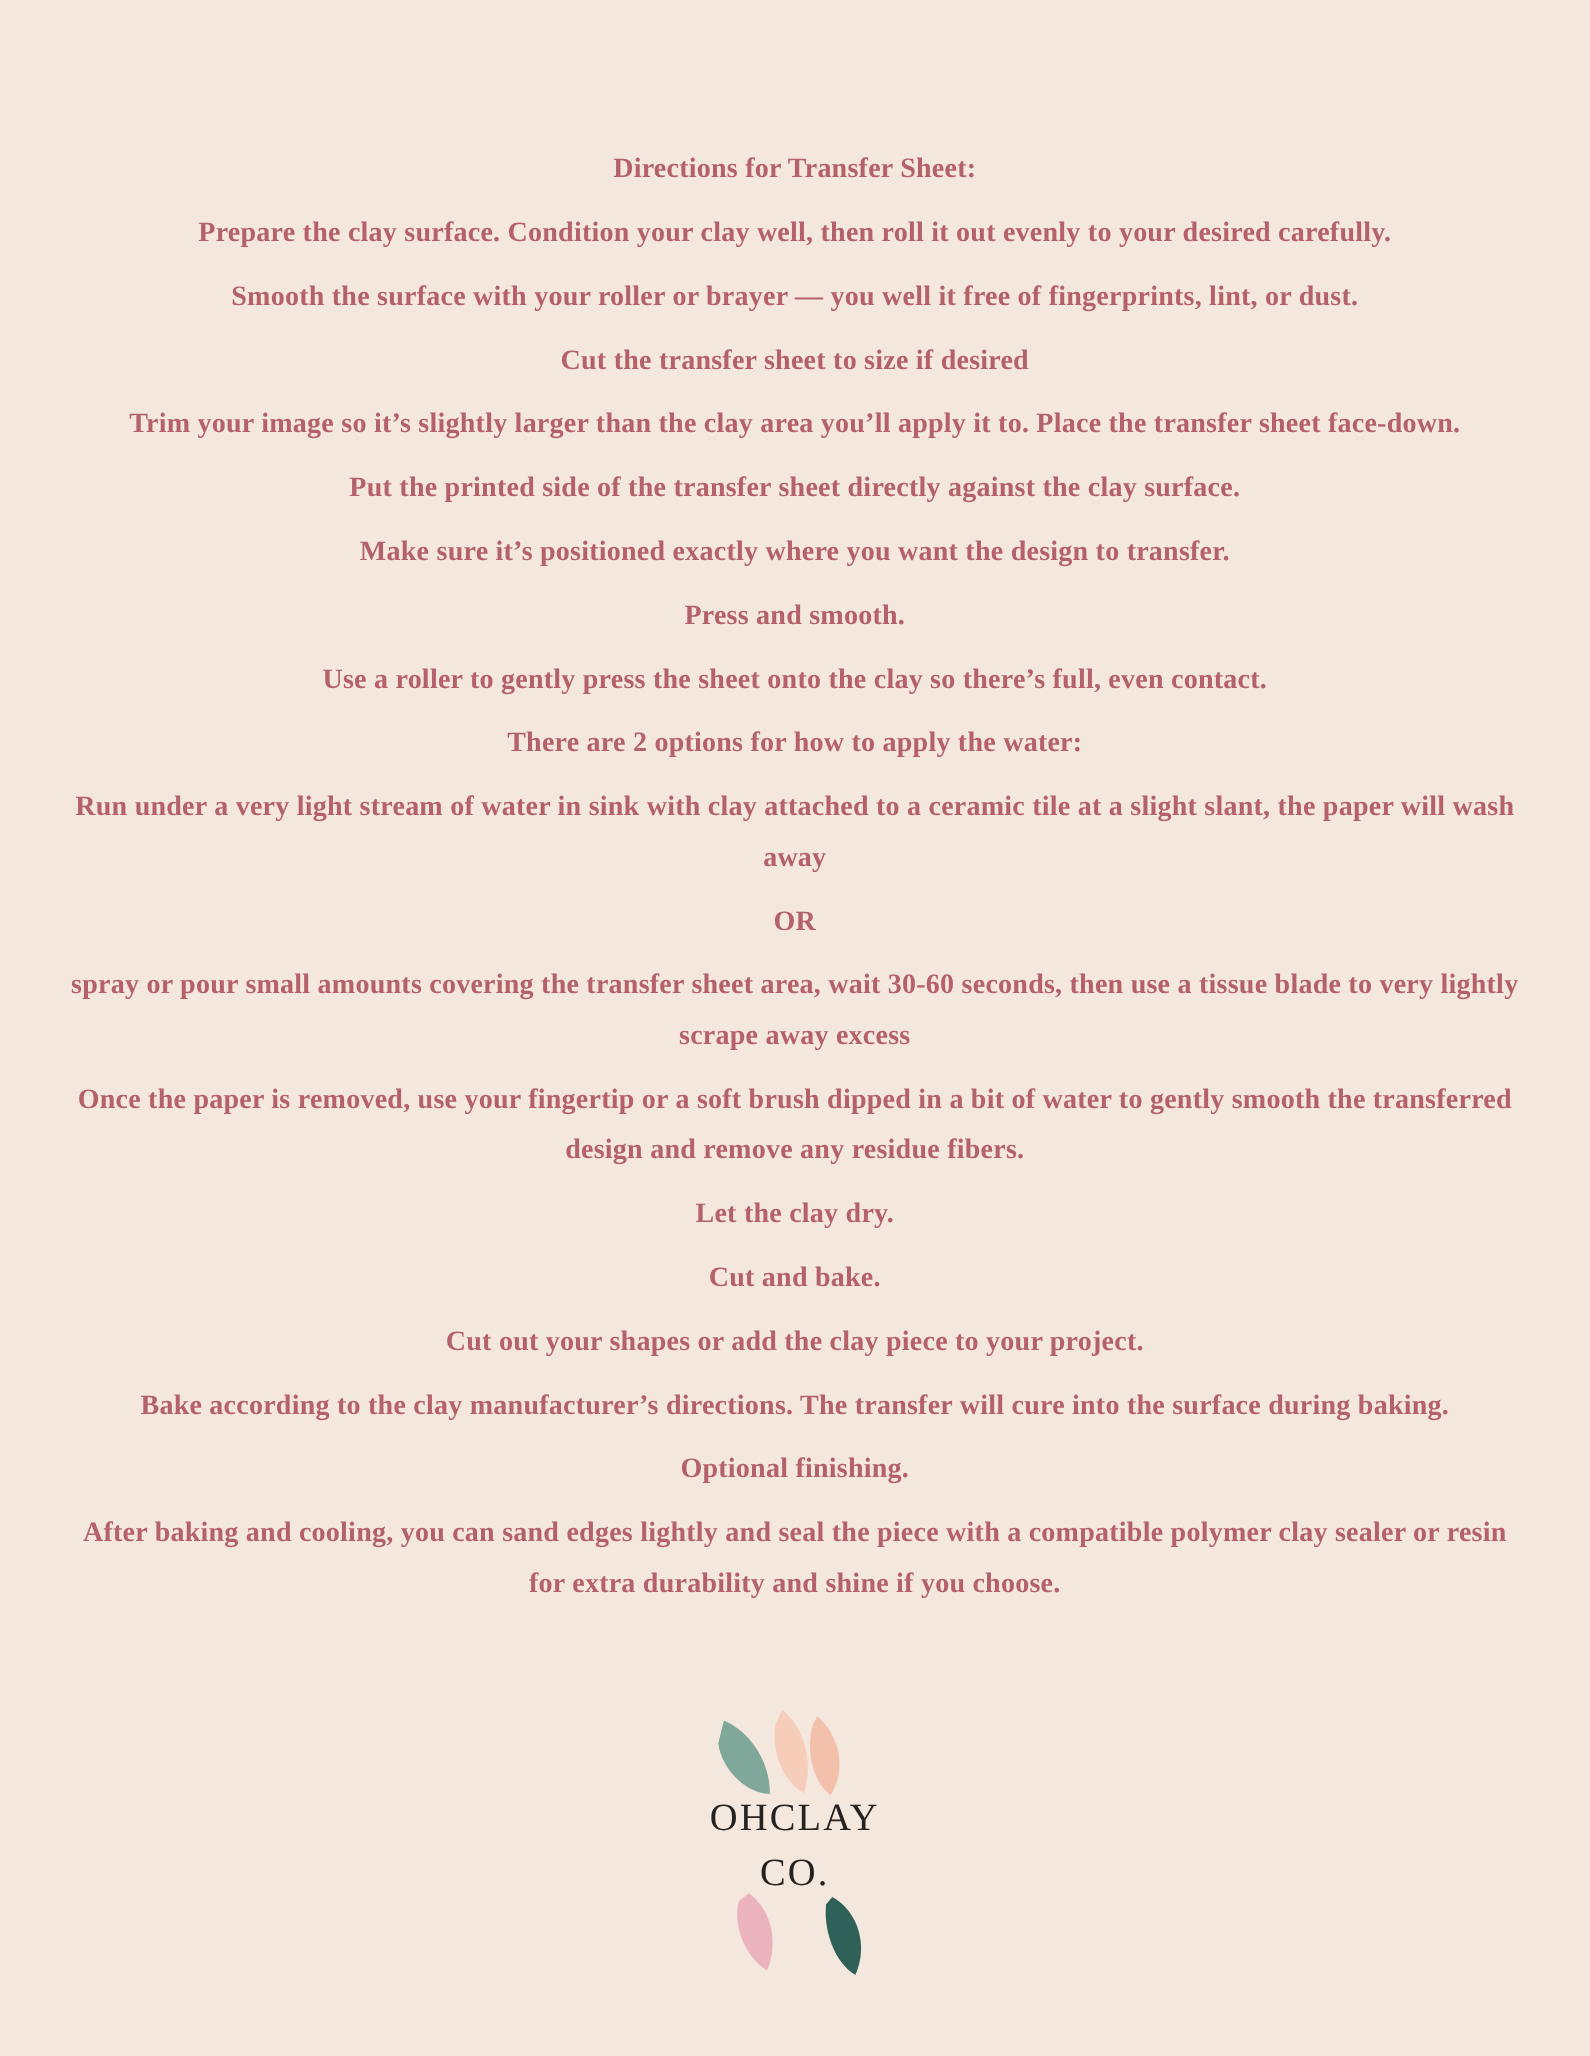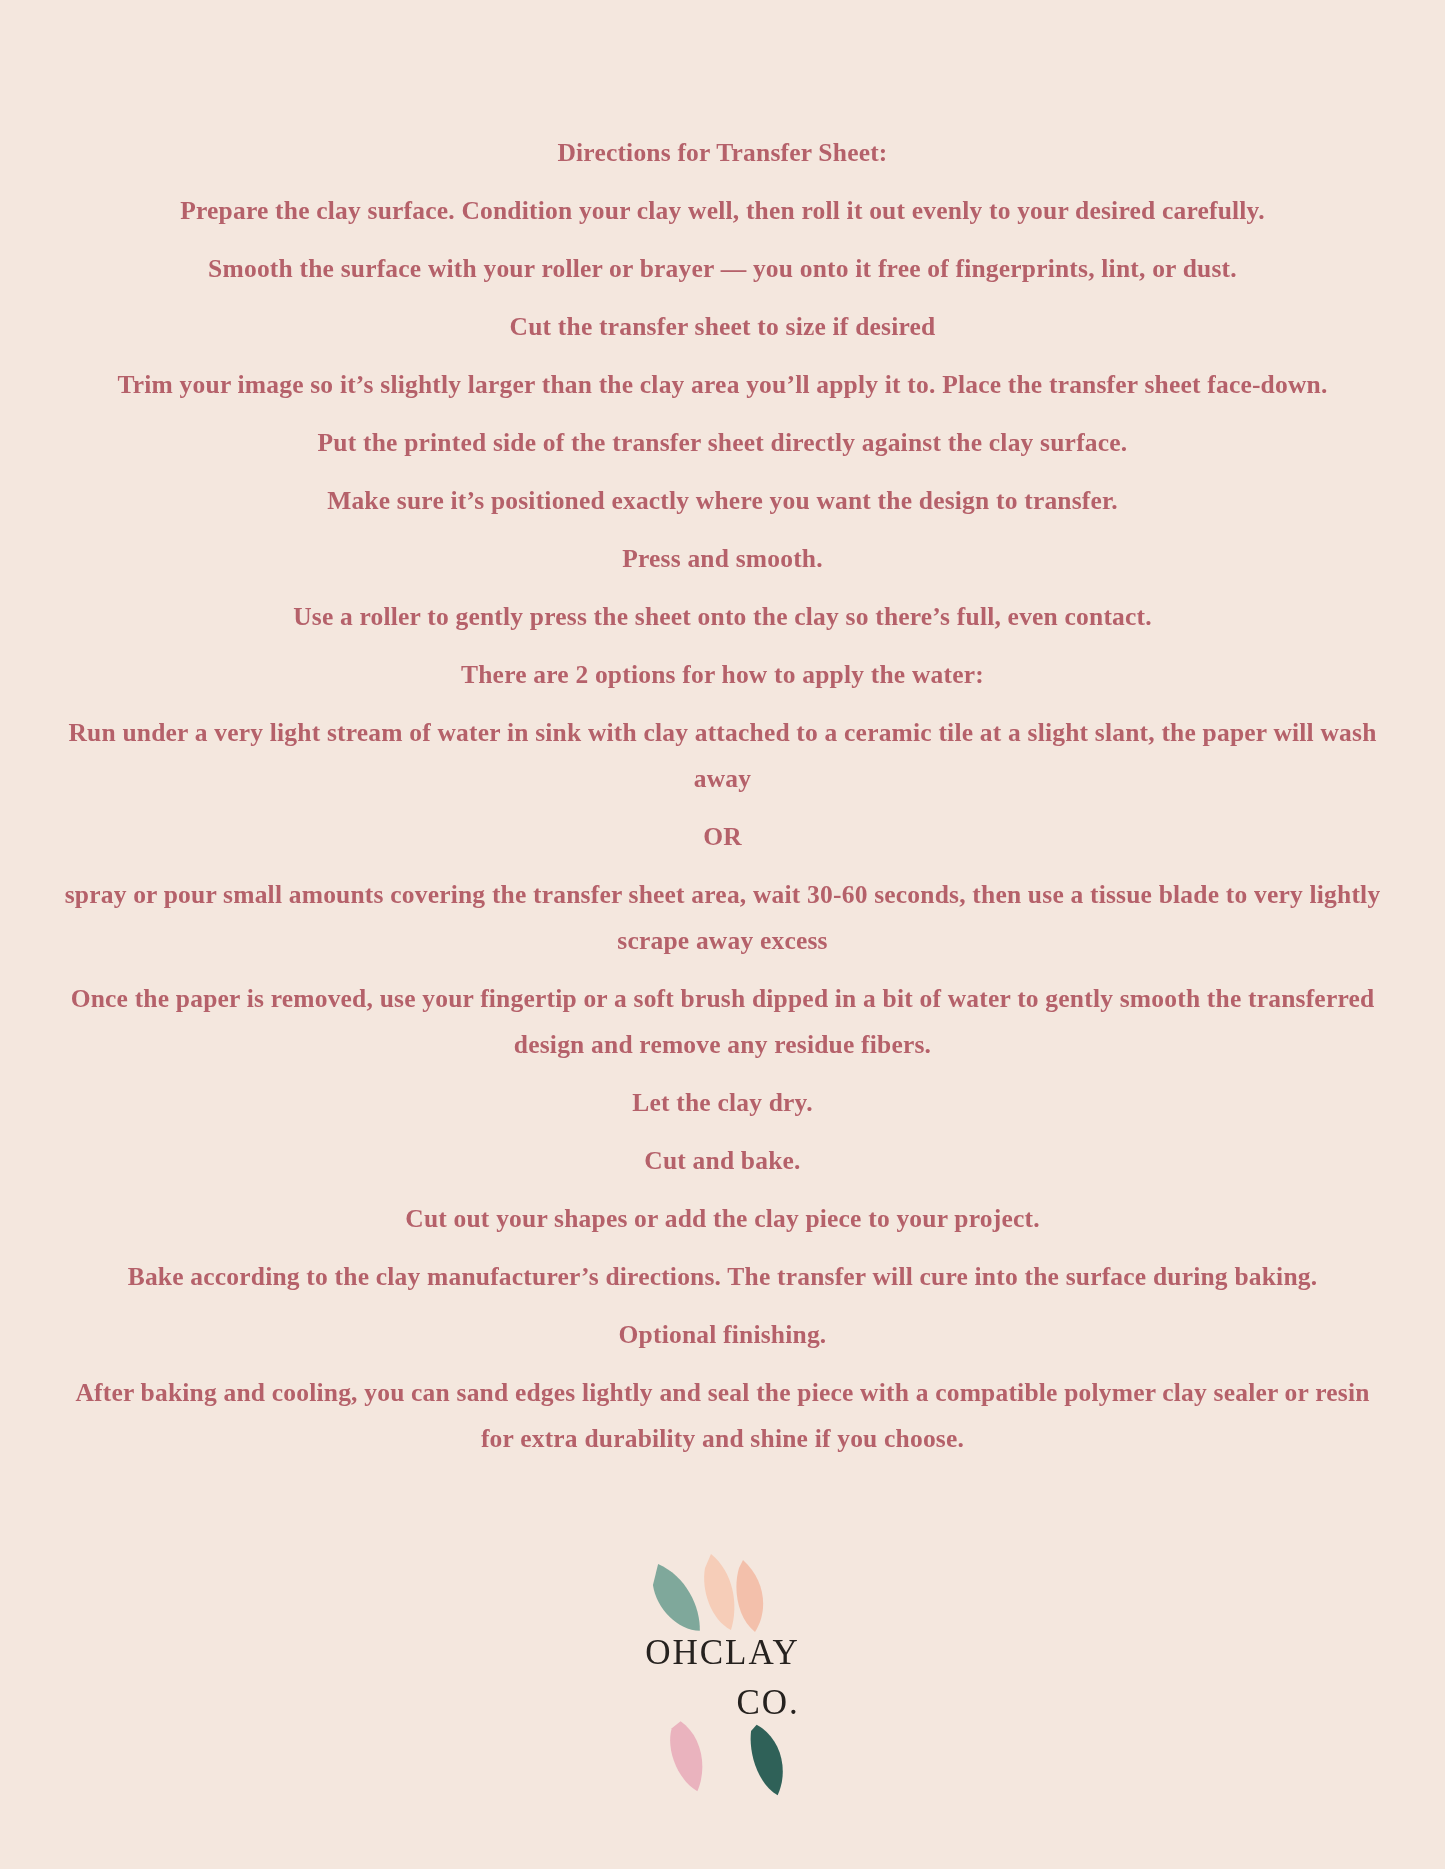--- a/index.html
+++ b/index.html
@@ -44,40 +44,40 @@
     align-items: center;
     justify-content: center;
   }
   .petals {
     position: absolute;
     inset: 0;
   }
   .logo-text {
     position: relative;
     z-index: 3;
-    text-align: right;
+    text-align: center;
     color: #26221f;
     font-family: "Liberation Serif", serif;
     font-size: 35px;
     letter-spacing: 2px;
     line-height: 50px;
   }
   .logo-line {
     display: block;
   }
 </style>
 </head>
 <body>
 
 <div class="page">
 
   <div class="instructions">
     <p>Directions for Transfer Sheet:</p>
     <p>Prepare the clay surface. Condition your clay well, then roll it out evenly to your desired carefully.</p>
-    <p>Smooth the surface with your roller or brayer — you onto it free of fingerprints, lint, or dust.</p>
+    <p>Smooth the surface with your roller or brayer — you well it free of fingerprints, lint, or dust.</p>
     <p>Cut the transfer sheet to size if desired</p>
     <p>Trim your image so it’s slightly larger than the clay area you’ll apply it to. Place the transfer sheet face-down.</p>
     <p>Put the printed side of the transfer sheet directly against the clay surface.</p>
     <p>Make sure it’s positioned exactly where you want the design to transfer.</p>
     <p>Press and smooth.</p>
     <p>Use a roller to gently press the sheet onto the clay so there’s full, even contact.</p>
     <p>There are 2 options for how to apply the water:</p>
     <p>Run under a very light stream of water in sink with clay attached to a ceramic tile at a slight slant, the paper will wash away</p>
     <p>OR</p>
     <p>spray or pour small amounts covering the transfer sheet area, wait 30-60 seconds, then use a tissue blade to very lightly scrape away excess</p>

